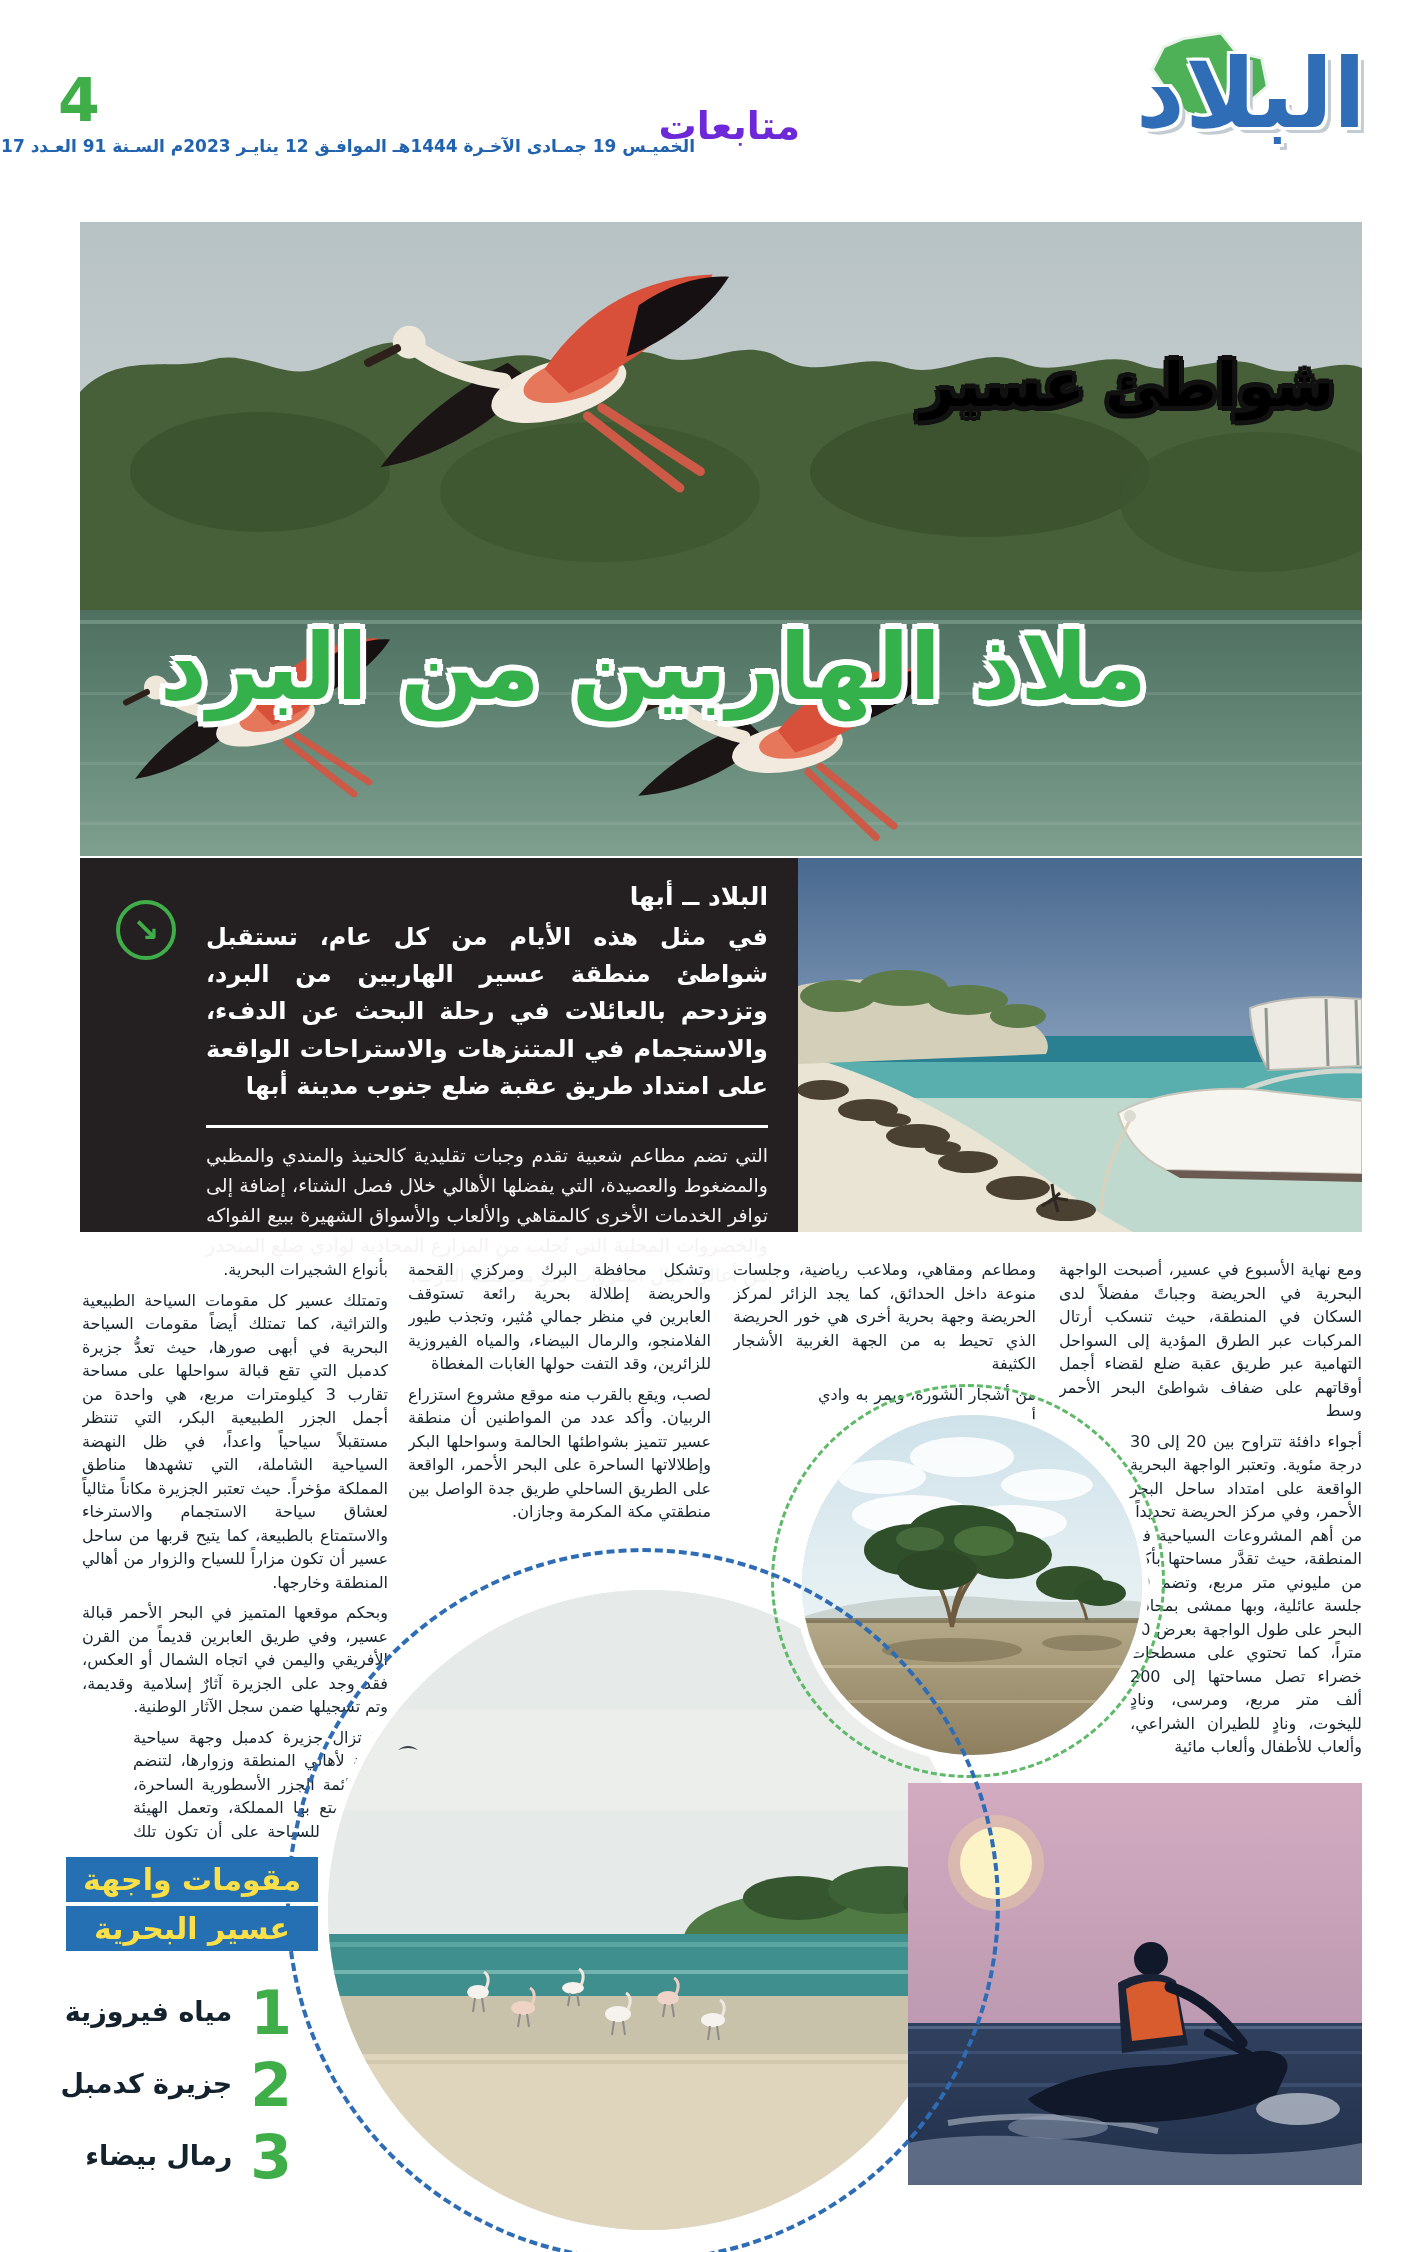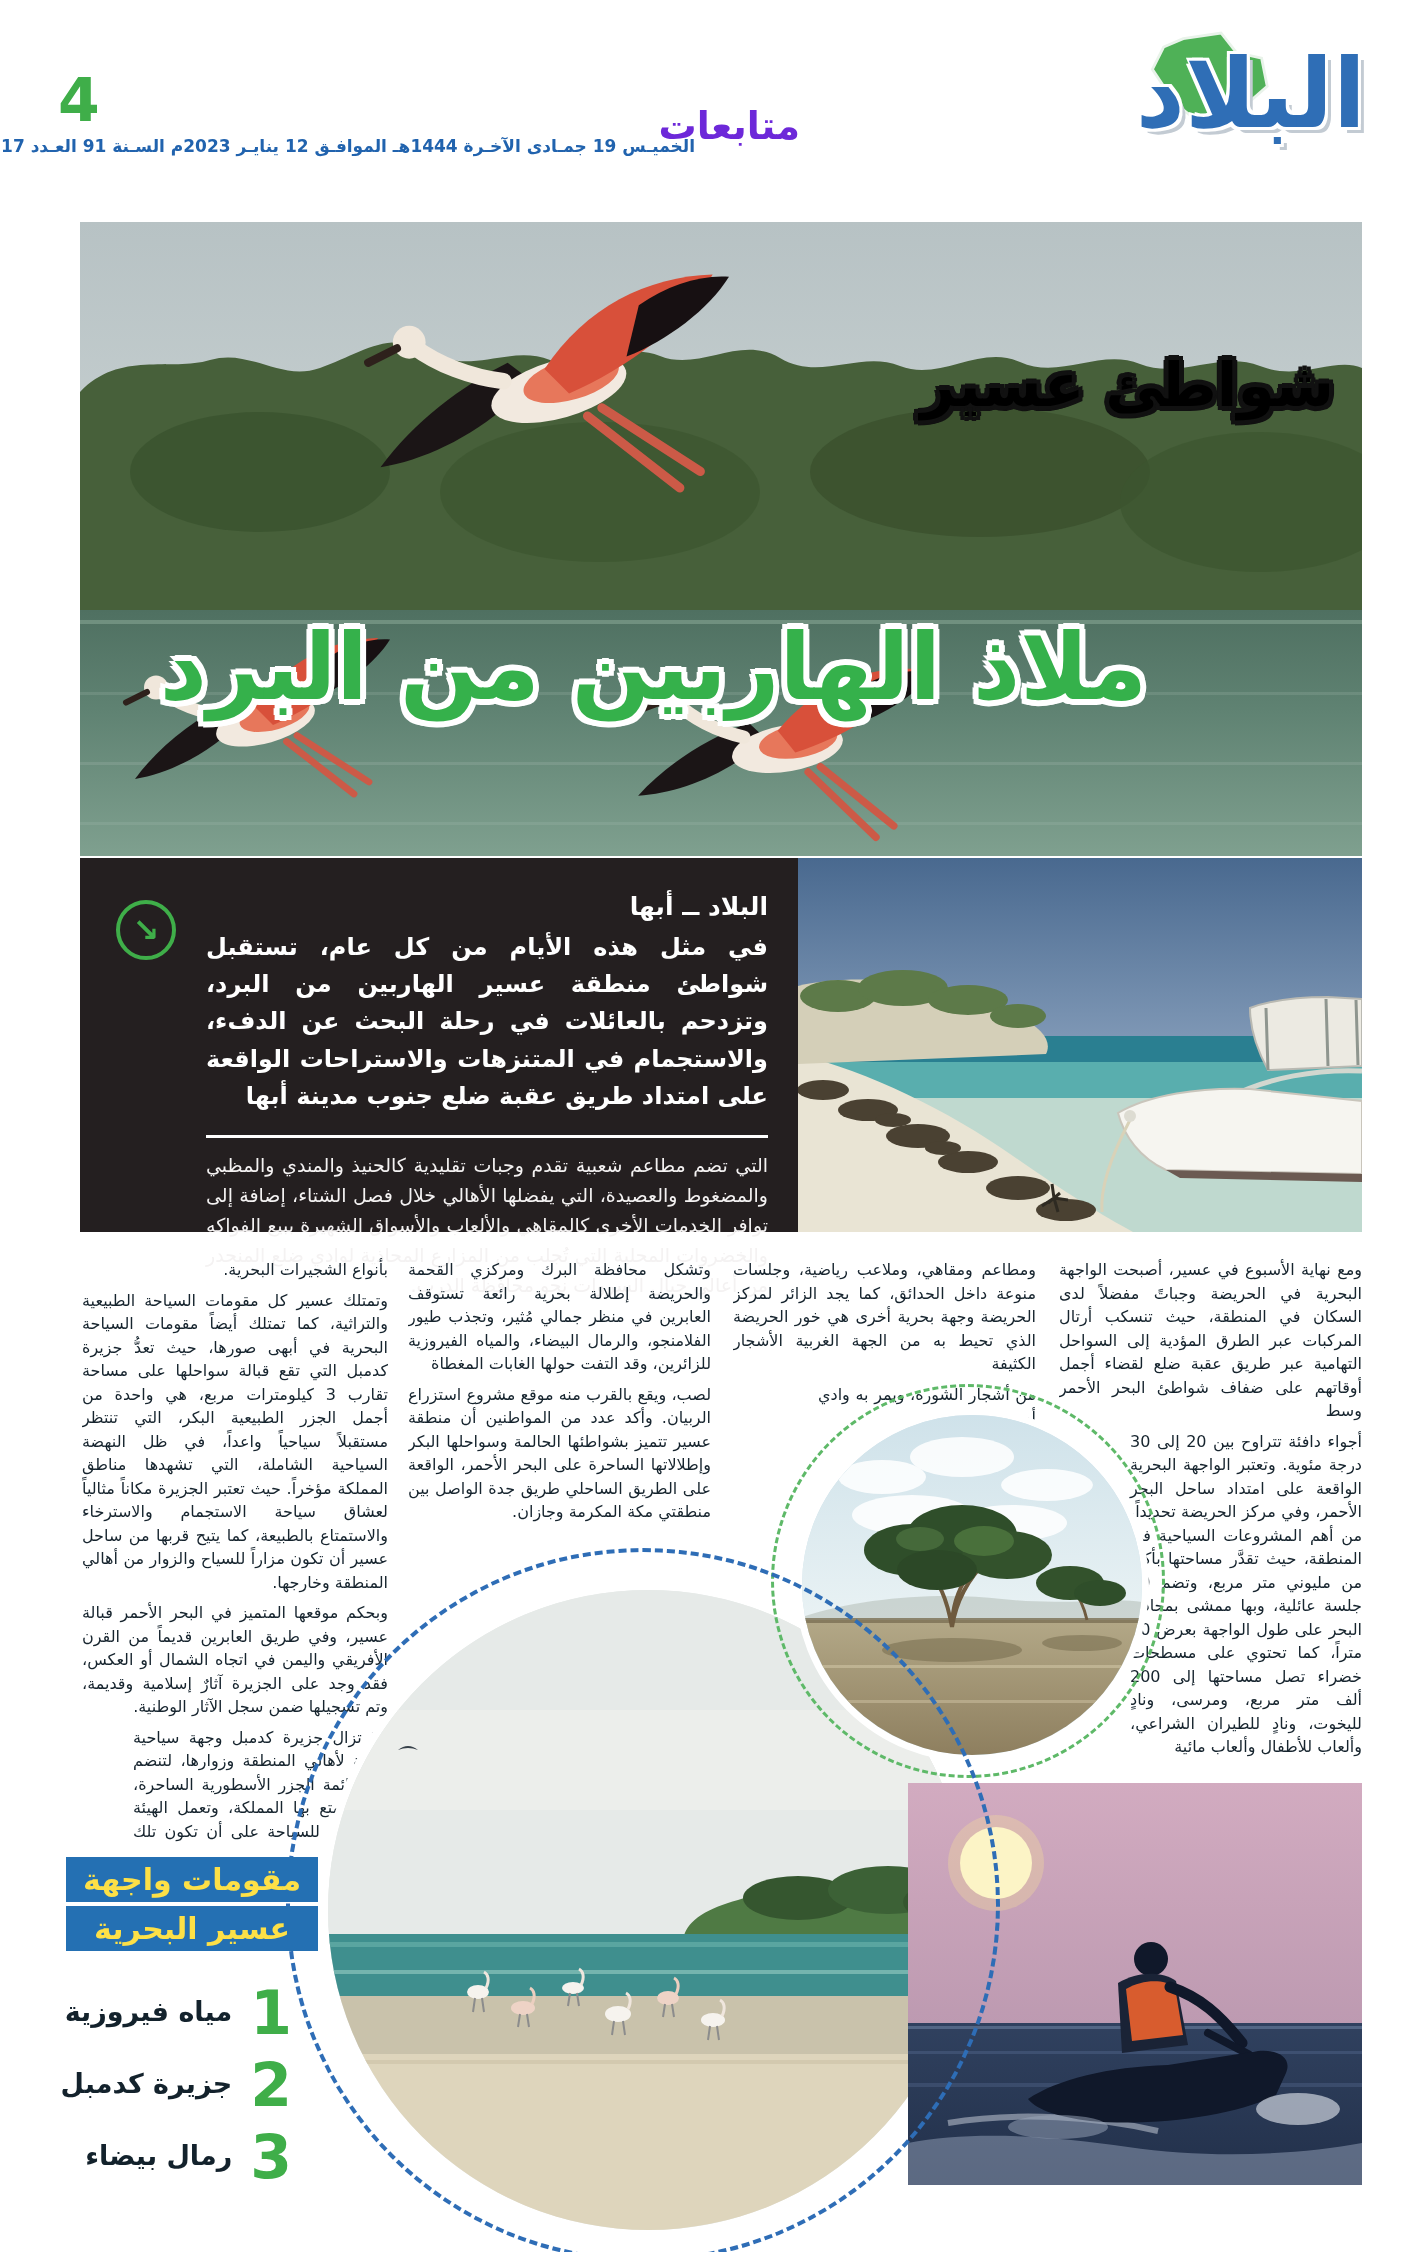--- a/index.html
+++ b/index.html
@@ -28,21 +28,21 @@
   .hero-headline{position:absolute;right:215px;top:392px;font-size:92px;font-weight:bold;color:#35b14b;
                  white-space:nowrap;direction:rtl;
                  text-shadow:-5px -5px 0 #fff,5px -5px 0 #fff,-5px 5px 0 #fff,5px 5px 0 #fff,0 6px 0 #fff,0 -6px 0 #fff,6px 0 0 #fff,-6px 0 0 #fff;}
 
   
   .lead-box{left:80px;top:858px;width:718px;height:374px;background:#241f20;}
   .lead-icon{position:absolute;left:36px;top:42px;width:52px;height:52px;border:4px solid #3fae49;
              border-radius:50%;color:#3fae49;font-size:32px;font-weight:bold;
              display:flex;align-items:center;justify-content:center;}
   .lead-text{position:absolute;right:30px;top:24px;width:562px;direction:rtl;color:#ffffff;}
-  .lead-byline{font-size:25px;font-weight:bold;margin:10px 0 8px;}
+  .lead-byline{font-size:25px;font-weight:bold;margin:0 0 8px;}
   .lead-intro{font-size:24px;font-weight:bold;line-height:1.55;margin:0;text-align:justify;text-align-last:right;}
   .lead-rule{border:none;border-top:3px solid #ffffff;margin:20px 0 12px;}
   .lead-sub{font-size:19px;line-height:1.58;margin:0;text-align:justify;text-align-last:right;color:#f4f2f2;}
   .lead-photo{left:798px;top:858px;width:564px;height:374px;overflow:hidden;}
 
   
   .col{top:1258px;direction:rtl;text-align:justify;font-size:16px;line-height:23.5px;color:#16242e;z-index:10;}
   .col p{margin:0 0 7px;}
   .col1{left:1059px;width:303px;height:500px;overflow:hidden;}
   .col2{left:733px;width:303px;height:560px;overflow:hidden;}

